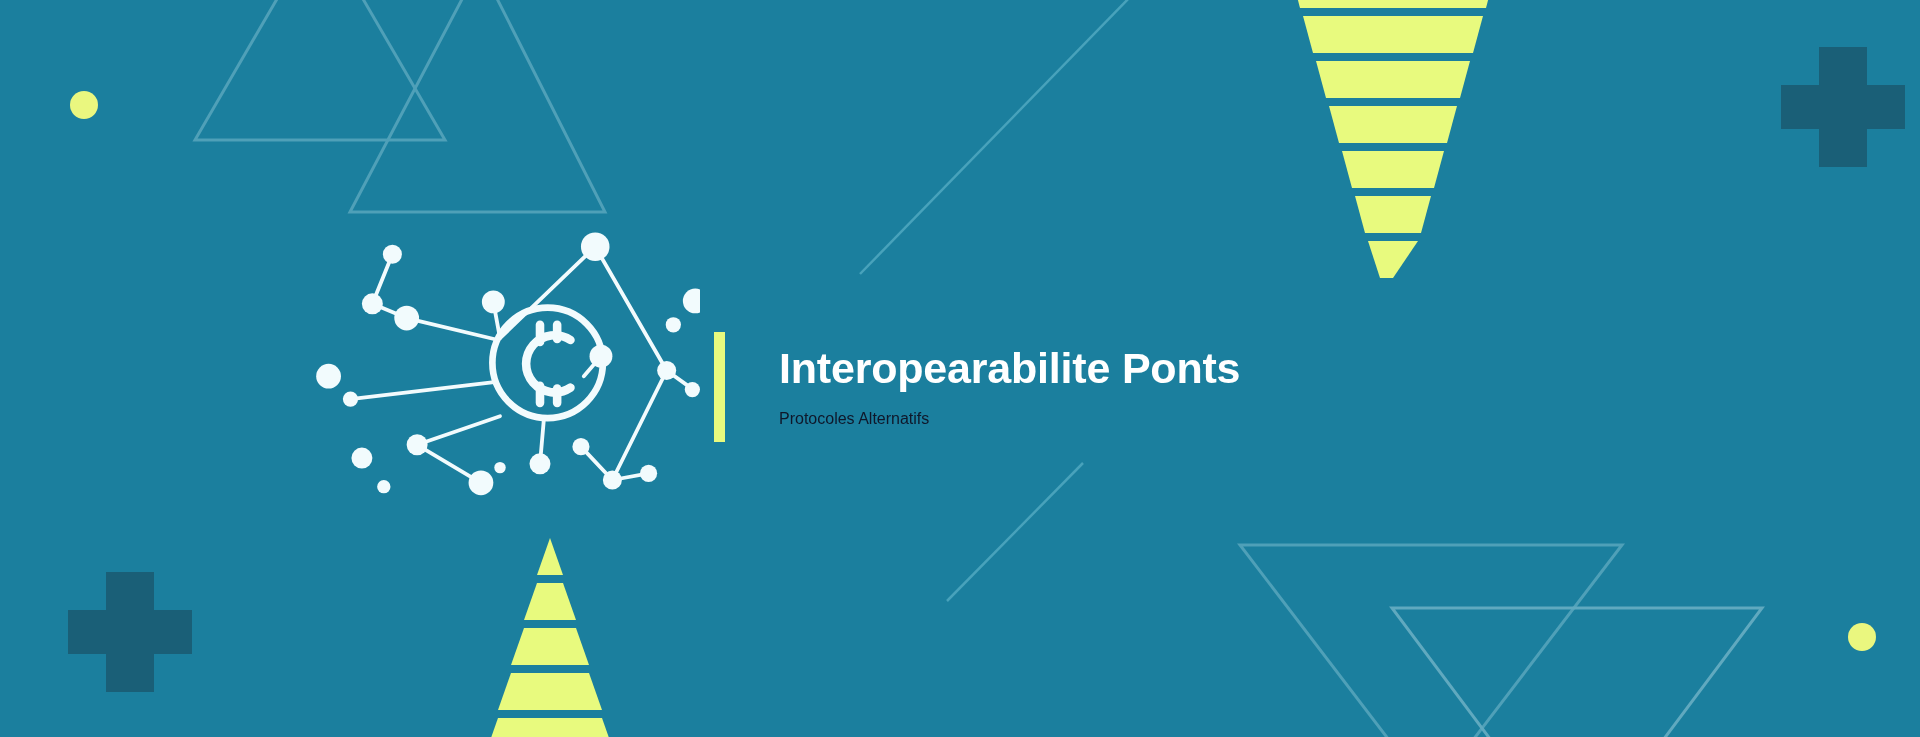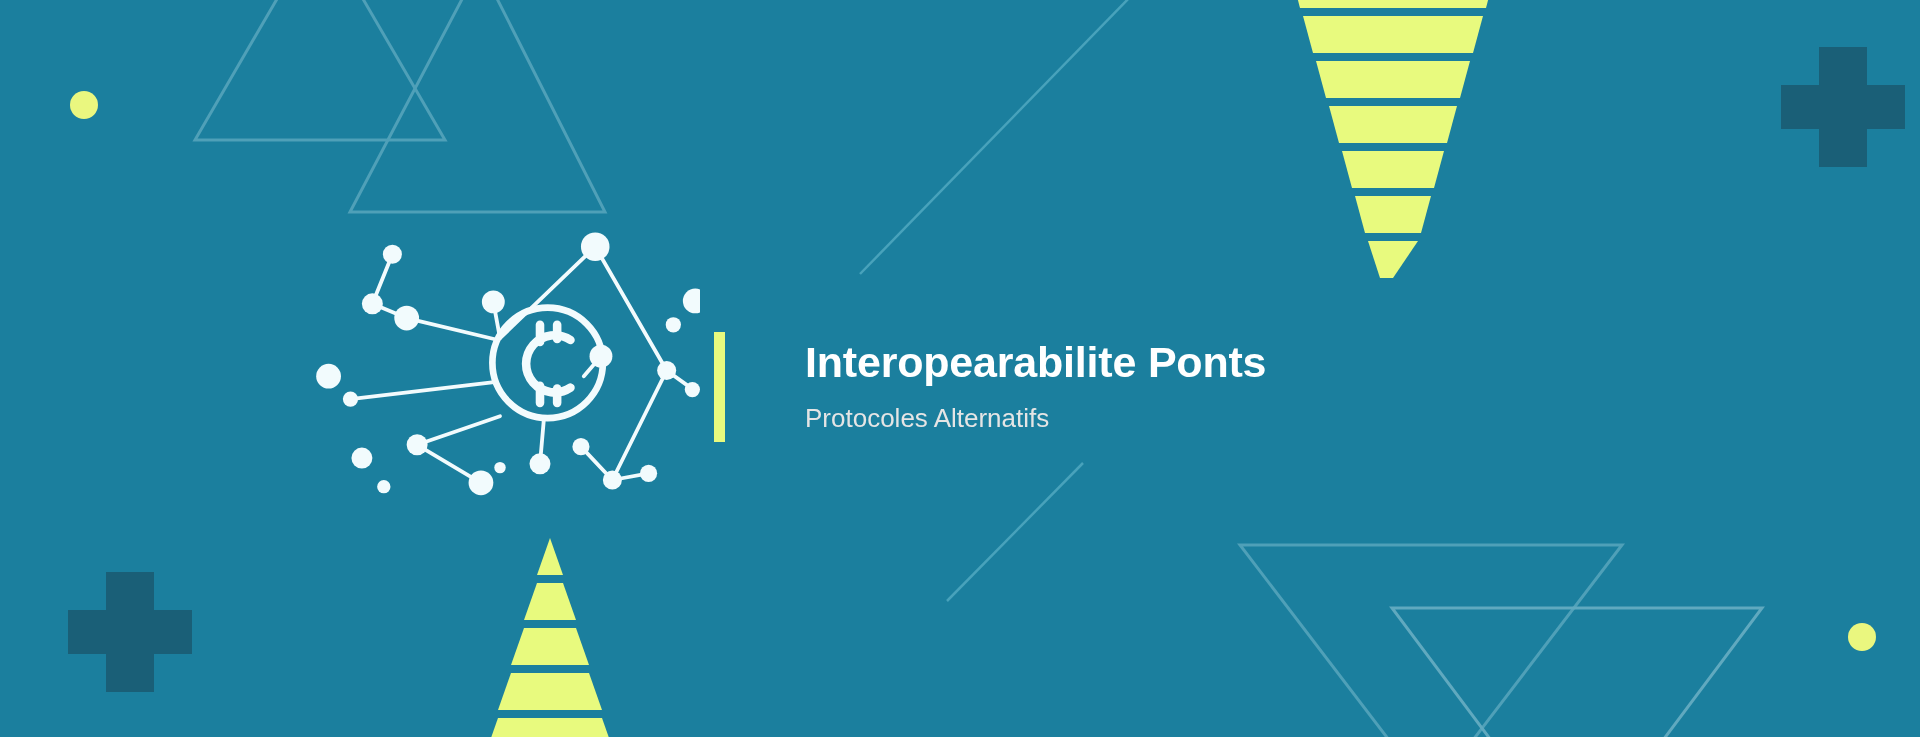--- a/index.html
+++ b/index.html
@@ -28,21 +28,20 @@
     width: 400px;
     height: 400px;
   }
   #text-block {
     position: absolute;
     left: 714px;
     top: 332px;
     display: flex;
     flex-direction: row;
     align-items: stretch;
-    gap: 26px;
   }
   #accent-bar {
     width: 11px;
     height: 110px;
     background: #e8fa7e;
     flex: 0 0 auto;
   }
   #text-inner {
     margin-left: 54px;
     display: flex;
@@ -51,22 +50,22 @@
   }
   #title {
     color: #ffffff;
     font-size: 43px;
     font-weight: bold;
     line-height: 1.05;
     letter-spacing: -0.2px;
     white-space: nowrap;
   }
   #subtitle {
-    color: #e5e5e5;
-    font-size: 26px;
+    color: #0f172a;
+    font-size: 16px;
     font-weight: normal;
     margin-top: 18px;
     white-space: nowrap;
   }
 </style>
 </head>
 <body>
 
 <div id="banner">
 

